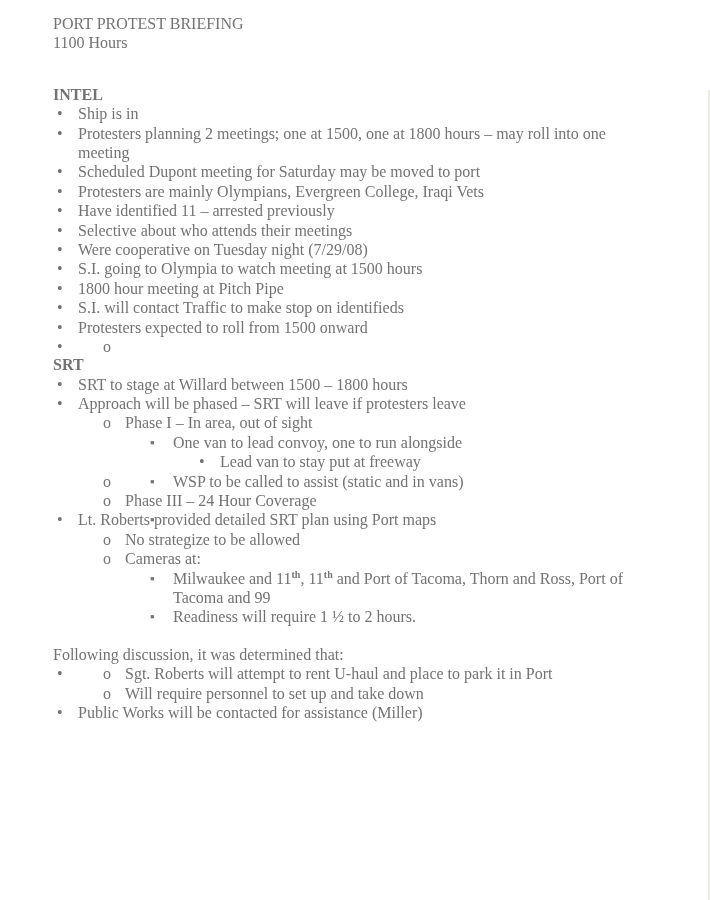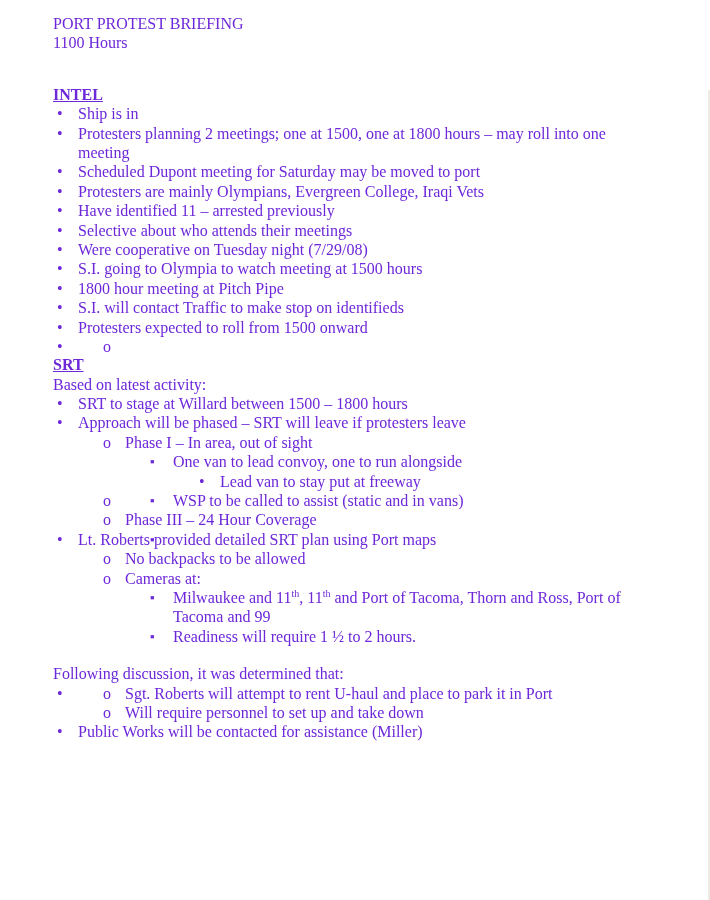--- a/index.html
+++ b/index.html
@@ -5,48 +5,48 @@
   html, body { margin: 0; padding: 0; background: #ffffff; }
   .page {
     position: relative;
     width: 710px;
     height: 900px;
     box-sizing: border-box;
     background: #ffffff;
     font-family: "Liberation Serif", "DejaVu Serif", serif;
     font-size: 16px;
     line-height: 19.4px;
-    color: #6d28d9;
+    color: #737373;
     padding: 14px 65px 32px 53px;
     overflow: hidden;
   }
   .edge-strip {
     position: absolute;
     top: 90px; right: 0; bottom: 0;
     width: 2px;
     background: #e9ecdf;
   }
   .hdr-line { white-space: nowrap; }
   .section { margin-top: 18px; }
   .section-first { margin-top: 32px; }
   .sec-h {
     font-weight: bold;
-    text-decoration: underline;
   }
   .intro { }
   .li { position: relative; }
   .mk { position: absolute; top: 0; }
   .lv1 { padding-left: 25px; }  .lv1 .mk { left: 4px; }
   .lv2 { padding-left: 72px; }  .lv2 .mk { left: 50px; }
   .lv3 { padding-left: 120px; } .lv3 .mk { left: 97px; font-size: 13px; }
   .lv4 { padding-left: 167px; } .lv4 .mk { left: 146px; }
   sup {
     font-size: 10px;
     line-height: 0;
     vertical-align: super;
+    font-weight: bold;
   }
 </style>
 </head>
 <body>
 
 <div class="page">
   <div class="edge-strip"></div>
 
   <div>
     <div class="hdr-line">PORT PROTEST BRIEFING</div>
@@ -65,32 +65,31 @@
     <div class="li lv1"><span class="mk">•</span><span class="tx">S.I. going to Olympia to watch meeting at 1500 hours</span></div>
     <div class="li lv1"><span class="mk">•</span><span class="tx">1800 hour meeting at Pitch Pipe</span></div>
     <div class="li lv1"><span class="mk">•</span><span class="tx">S.I. will contact Traffic to make stop on identifieds</span></div>
     <div class="li lv1"><span class="mk">•</span><span class="tx">Protesters expected to roll from 1500 onward</span></div>
     <div class="li lv2"><span class="mk">o</span></div>
     <div class="li lv1"><span class="mk">•</span></div>
   </div>
 
   <div class="section">
     <div class="sec-h">SRT</div>
-    <div class="intro">Based on latest activity:</div>
     <div class="li lv1"><span class="mk">•</span><span class="tx">SRT to stage at Willard between 1500 – 1800 hours</span></div>
     <div class="li lv1"><span class="mk">•</span><span class="tx">Approach will be phased – SRT will leave if protesters leave</span></div>
     <div class="li lv2"><span class="mk">o</span><span class="tx">Phase I – In area, out of sight</span></div>
     <div class="li lv3"><span class="mk">▪</span><span class="tx">One van to lead convoy, one to run alongside</span></div>
     <div class="li lv4"><span class="mk">•</span><span class="tx">Lead van to stay put at freeway</span></div>
     <div class="li lv2"><span class="mk">o</span></div>
     <div class="li lv3"><span class="mk">▪</span><span class="tx">WSP to be called to assist (static and in vans)</span></div>
     <div class="li lv2"><span class="mk">o</span><span class="tx">Phase III – 24 Hour Coverage</span></div>
     <div class="li lv3"><span class="mk">▪</span></div>
     <div class="li lv1"><span class="mk">•</span><span class="tx">Lt. Roberts provided detailed SRT plan using Port maps</span></div>
-    <div class="li lv2"><span class="mk">o</span><span class="tx">No backpacks to be allowed</span></div>
+    <div class="li lv2"><span class="mk">o</span><span class="tx">No strategize to be allowed</span></div>
     <div class="li lv2"><span class="mk">o</span><span class="tx">Cameras at:</span></div>
     <div class="li lv3"><span class="mk">▪</span><span class="tx"><span>Milwaukee and 11</span><sup>th</sup><span>, 11</span><sup>th</sup><span> and Port of Tacoma, Thorn and Ross, Port of Tacoma and 99</span></span></div>
     <div class="li lv3"><span class="mk">▪</span><span class="tx">Readiness will require 1 ½ to 2 hours.</span></div>
   </div>
 
   <div class="section">
     <div class="intro">Following discussion, it was determined that:</div>
     <div class="li lv1"><span class="mk">•</span></div>
     <div class="li lv2"><span class="mk">o</span><span class="tx">Sgt. Roberts will attempt to rent U-haul and place to park it in Port</span></div>
     <div class="li lv2"><span class="mk">o</span><span class="tx">Will require personnel to set up and take down</span></div>

